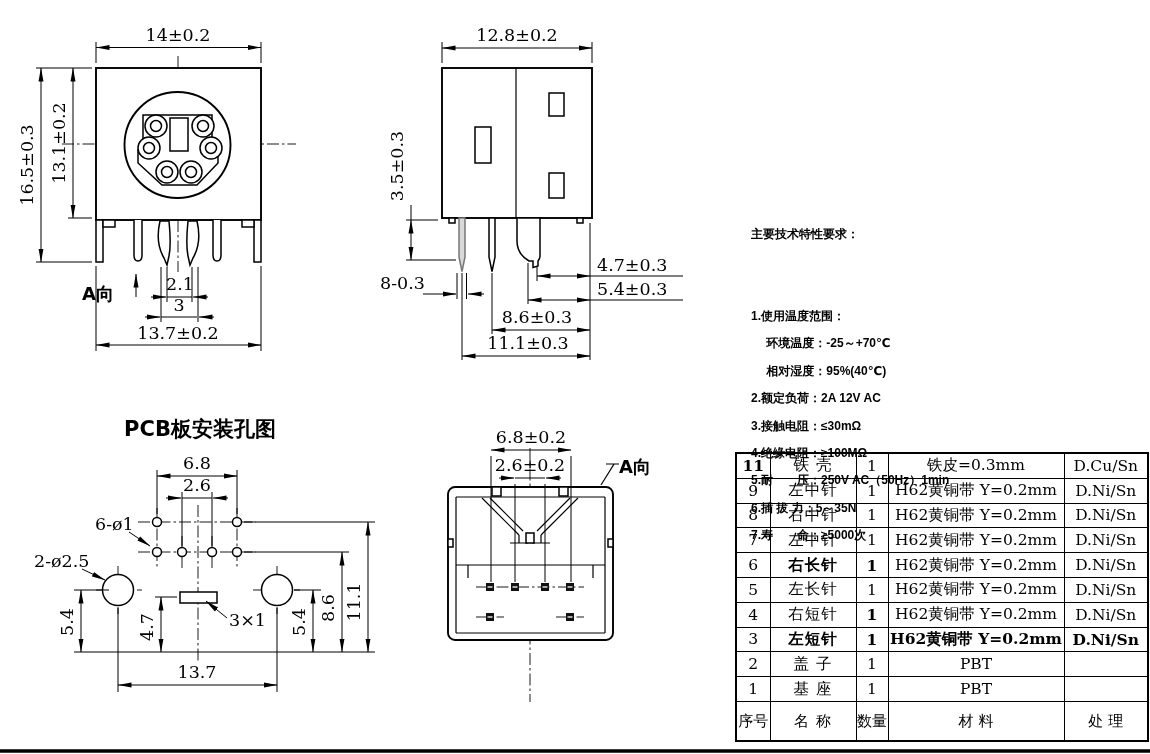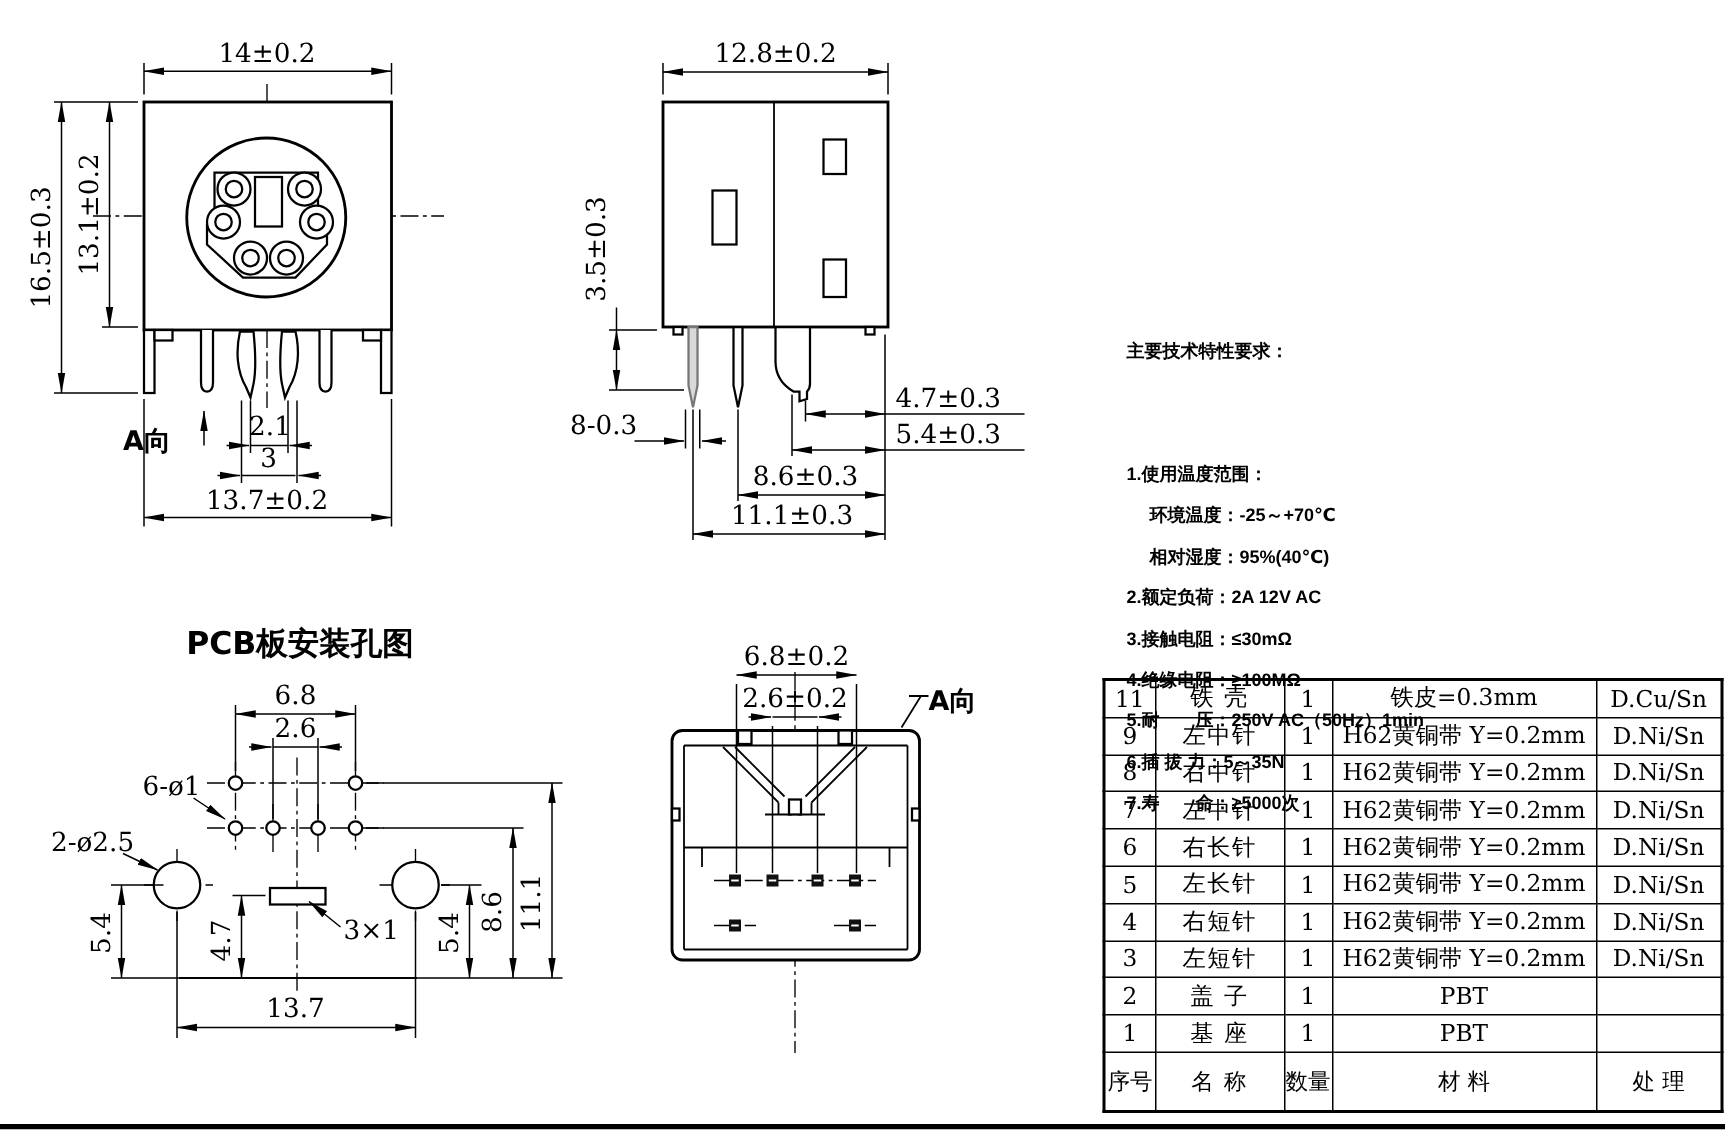--- a/index.html
+++ b/index.html
@@ -26,21 +26,21 @@
   
   #ptable{position:absolute;left:735px;top:452px;width:412px;border-collapse:collapse;
           table-layout:fixed;border:2px solid #000;}
   #ptable td{border:1.4px solid #000;height:23.8px;padding:0;text-align:center;
              font-family:"DejaVu Serif","Liberation Serif",serif;font-size:15.5px;
              overflow:hidden;white-space:nowrap;}
   #ptable tr[data-name="table-header-row"] td{height:38px;font-size:15px;line-height:16px;white-space:normal;}
   .c-no{font-size:15px;}
   .c-name{letter-spacing:1px;}
   .c-material,.c-finish{font-size:14.5px;}
-  .bold{font-weight:normal;}
+  .bold{font-weight:bold;}
   .col-no{width:34px;}.col-name{width:86px;}.col-qty{width:32px;}
   .col-material{width:176px;}.col-finish{width:84px;}
 </style>
 </head>
 <body>
 
 <div id="page" data-name="engineering-drawing-page">
 
 <svg width="1150" height="754" viewBox="0 0 1150 754" data-name="drawing-canvas">
   <defs>

